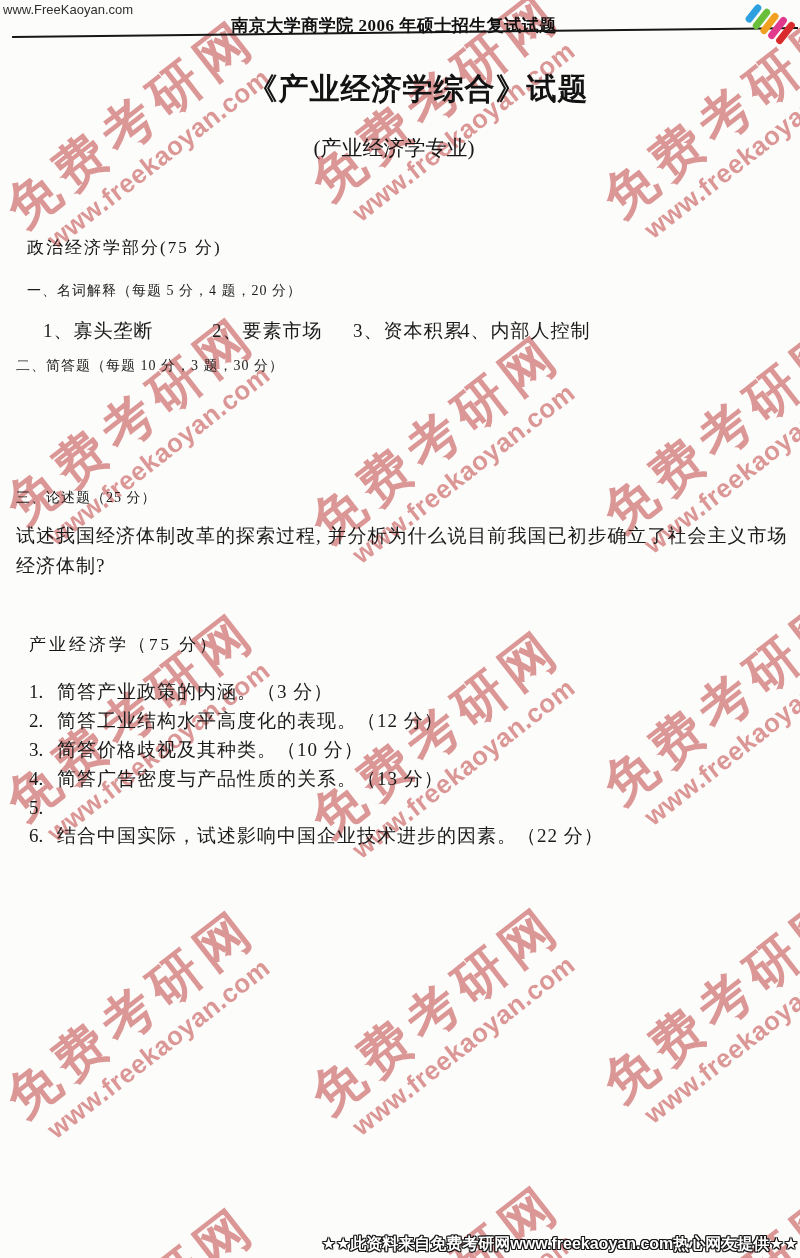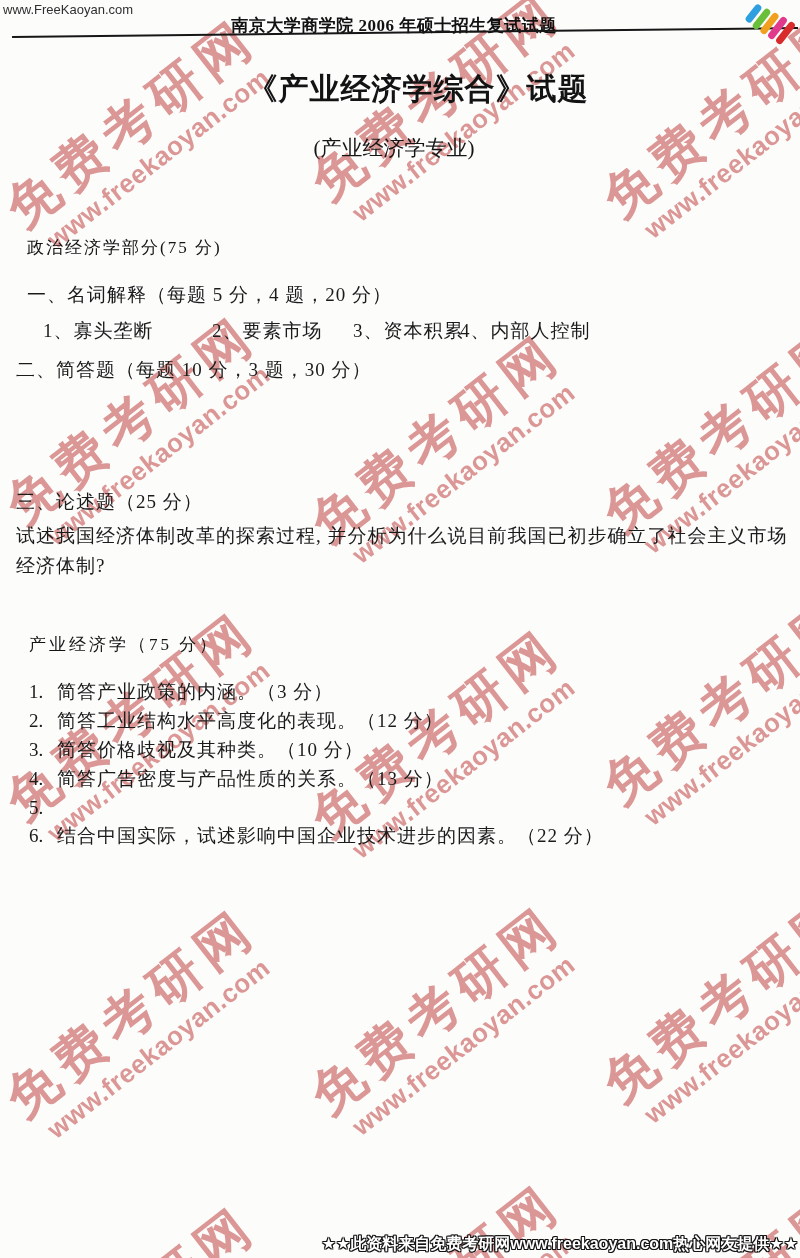--- a/index.html
+++ b/index.html
@@ -62,21 +62,21 @@
   }
   .doc-subtitle{
     position:absolute;left:0;top:134px;width:788px;
     text-align:center;font-size:21px;color:#161616;
   }
   .sec-head{
     position:absolute;font-size:17px;color:#141414;letter-spacing:2px;
   }
   .sec1-head{left:27px;top:236px;}
   .sec2-head{left:29px;top:633px;letter-spacing:3px;}
-  .sub-head{position:absolute;font-size:19px;color:#1b1b1b;letter-spacing:1px;}
+  .sub-head{position:absolute;font-size:14px;color:#1b1b1b;letter-spacing:1px;}
   .p1-head{left:27px;top:282px;}
   .p2-head{left:16px;top:357px;text-align:center;}
   .p3-head{left:16px;top:489px;}
   .terms-row{position:absolute;left:16px;top:310px;width:800px;height:24px;font-size:19px;margin-top:8px;}
   .terms-row span{position:absolute;white-space:nowrap;letter-spacing:1px;}
   .term-0{left:27px;} .term-1{left:196px;} .term-2{left:337px;} .term-3{left:444px;}
   .q-list{position:absolute;left:16px;top:386px;font-size:19px;line-height:29.4px;letter-spacing:1px;}
   .essay{
     position:absolute;left:16px;top:521px;width:778px;
     font-size:19px;line-height:30px;letter-spacing:1px;

